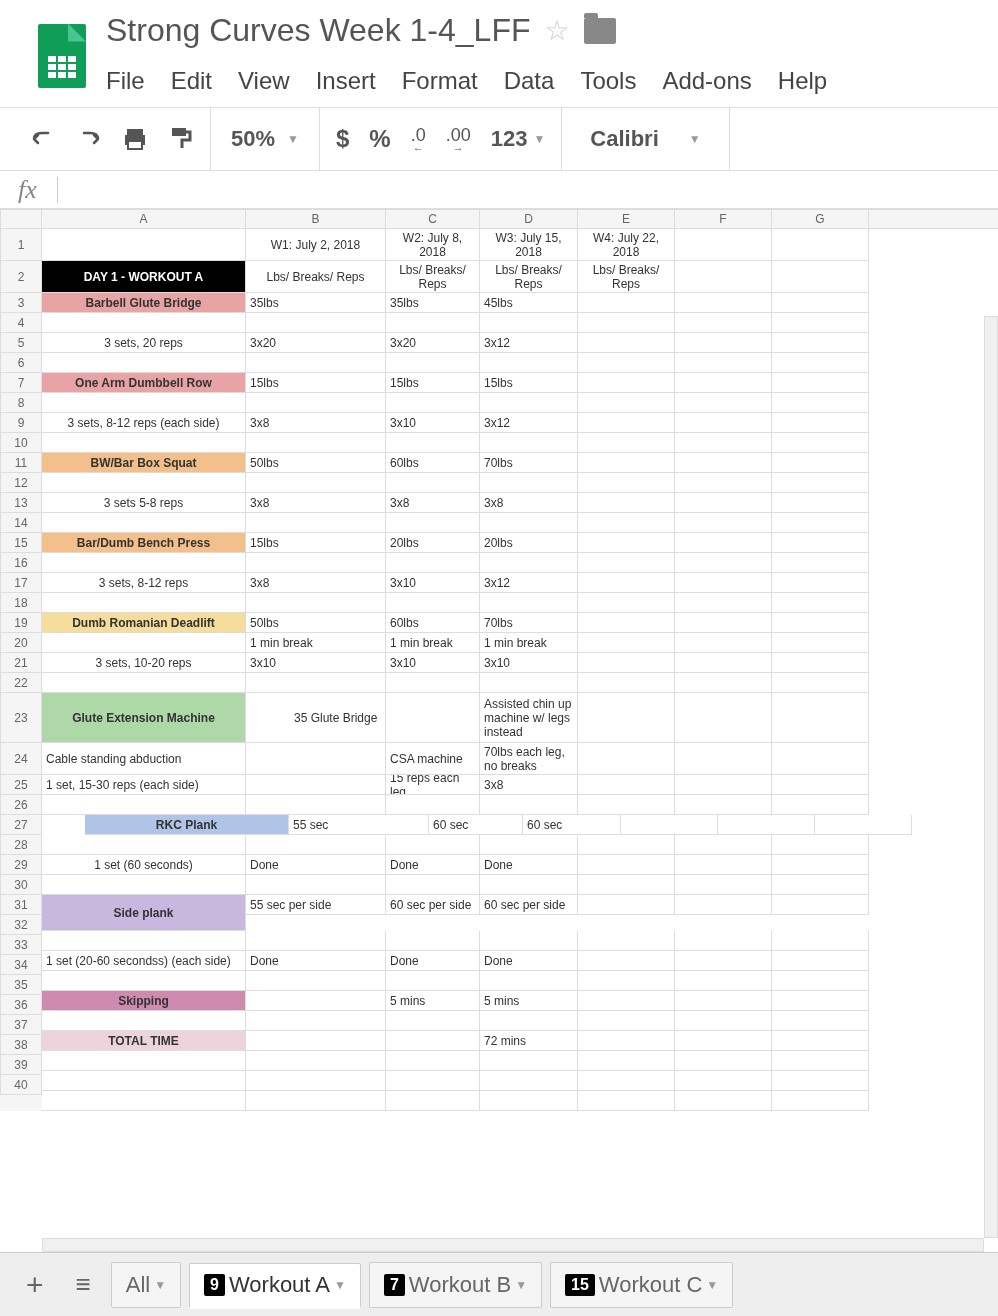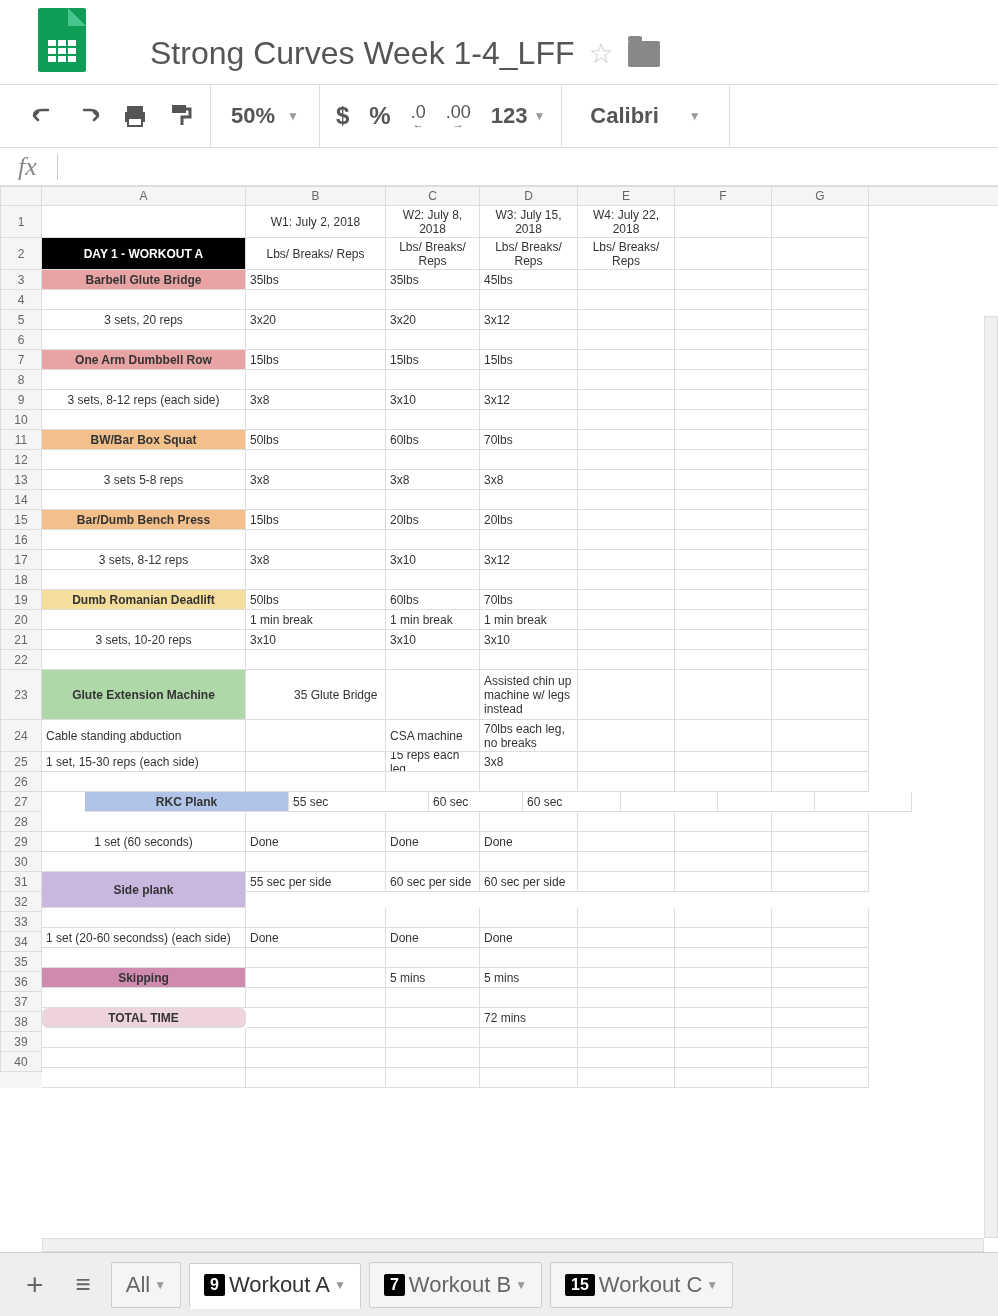--- a/index.html
+++ b/index.html
@@ -1,17 +1,17 @@
 <!DOCTYPE html>
 <html><head>
 <meta charset="utf-8">
 <style>
 * { box-sizing: border-box; margin: 0; padding: 0; }
 body { font-family: Arial, sans-serif; background: #fff; color: #333; width: 998px; height: 1316px; overflow: hidden; position: relative; }
-.header { display: flex; align-items: flex-end; padding: 4px 16px 4px 38px; gap: 44px; }
+.header { display: flex; align-items: center; padding: 12px 16px 4px 38px; }
 .doc-icon { width: 48px; height: 64px; background: #0f9d58; border-radius: 2px; position: relative; margin-right: 20px; margin-top: 4px; }
 .doc-icon::before { content: ''; position: absolute; top: 0; right: 0; width: 18px; height: 18px; background: #48c48f; clip-path: polygon(0 0, 100% 100%, 0 100%); }
 .doc-icon-grid { position: absolute; bottom: 10px; left: 10px; right: 10px; height: 22px; display: grid; grid-template-columns: 1fr 1fr 1fr; grid-template-rows: 1fr 1fr 1fr; gap: 2px; }
 .doc-icon-grid div { background: #fff; }
 .title-area { flex: 1; }
 .title-row { display: flex; align-items: center; gap: 14px; }
 .doc-title { font-size: 32px; font-weight: 400; color: #555; }
 .star { font-size: 28px; color: #ccc; }
 .folder { width: 32px; height: 26px; background: #888; border-radius: 2px; position: relative; }
 .folder::before { content: ''; position: absolute; top: -5px; left: 0; width: 14px; height: 5px; background: #888; border-radius: 2px 2px 0 0; }
@@ -73,20 +73,31 @@
         <div></div>
         <div></div>
       </div>
   </div>
   <div class="title-area">
     <div class="title-row">
       <div class="doc-title">Strong Curves Week 1-4_LFF</div>
       <span class="star">☆</span>
       <div class="folder"></div>
     </div>
+    <div class="menu-bar" id="menu-bar">
+        <span class="menu-item">File</span>
+        <span class="menu-item">Edit</span>
+        <span class="menu-item">View</span>
+        <span class="menu-item">Insert</span>
+        <span class="menu-item">Format</span>
+        <span class="menu-item">Data</span>
+        <span class="menu-item">Tools</span>
+        <span class="menu-item">Add-ons</span>
+        <span class="menu-item">Help</span>
+      </div>
   </div>
 </div>
 
 <div class="toolbar">
   <div class="tb-btn">
       <svg width="26" height="20" viewBox="0 0 26 20">
         <path d="M4 10 Q4 4 12 4 L18 4 M4 10 L8 6 M4 10 L8 14" stroke="#555" stroke-width="2.5" fill="none" stroke-linecap="round"></path>
       </svg>
     </div>
   <div class="tb-btn">
@@ -512,21 +523,21 @@
       <div class="grid-row">
         <div class="cell" style="width: 204px; height: 20px;"></div>
         <div class="cell" style="width: 140px; height: 20px;"></div>
         <div class="cell" style="width: 94px; height: 20px;"></div>
         <div class="cell" style="width: 98px; height: 20px;"></div>
         <div class="cell" style="width: 97px; height: 20px;"></div>
         <div class="cell" style="width: 97px; height: 20px;"></div>
         <div class="cell" style="width: 97px; height: 20px;"></div>
       </div>
       <div class="grid-row">
-        <div class="cell bg-ltpink bold center" style="width: 204px; height: 20px; border-radius: 6px;">TOTAL TIME</div>
+        <div class="cell bg-ltpink bold center" style="width: 204px; height: 20px;">TOTAL TIME</div>
         <div class="cell" style="width: 140px; height: 20px;"></div>
         <div class="cell" style="width: 94px; height: 20px;"></div>
         <div class="cell" style="width: 98px; height: 20px;">72 mins</div>
         <div class="cell" style="width: 97px; height: 20px;"></div>
         <div class="cell" style="width: 97px; height: 20px;"></div>
         <div class="cell" style="width: 97px; height: 20px;"></div>
       </div>
       <div class="grid-row">
         <div class="cell" style="width: 204px; height: 20px;"></div>
         <div class="cell" style="width: 140px; height: 20px;"></div>

